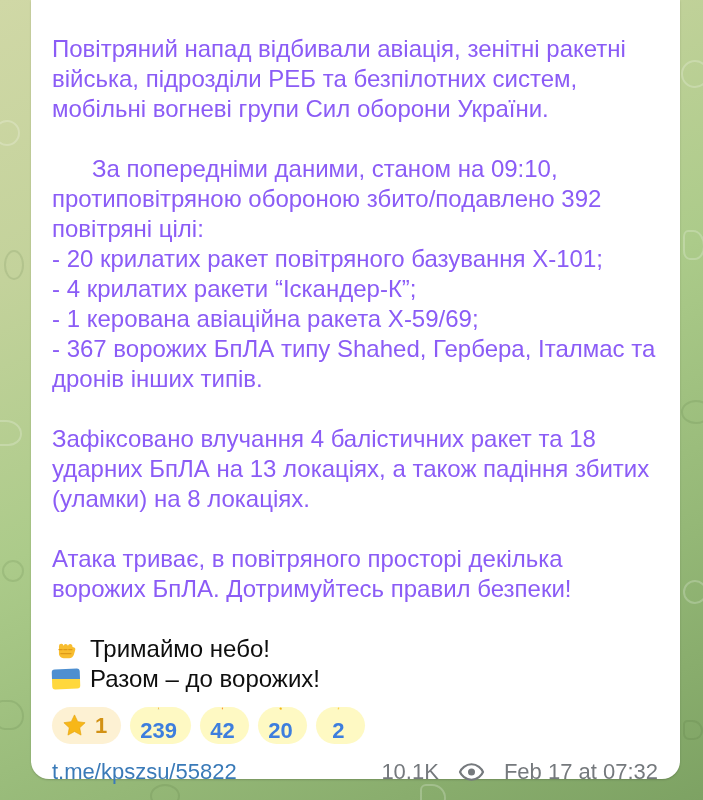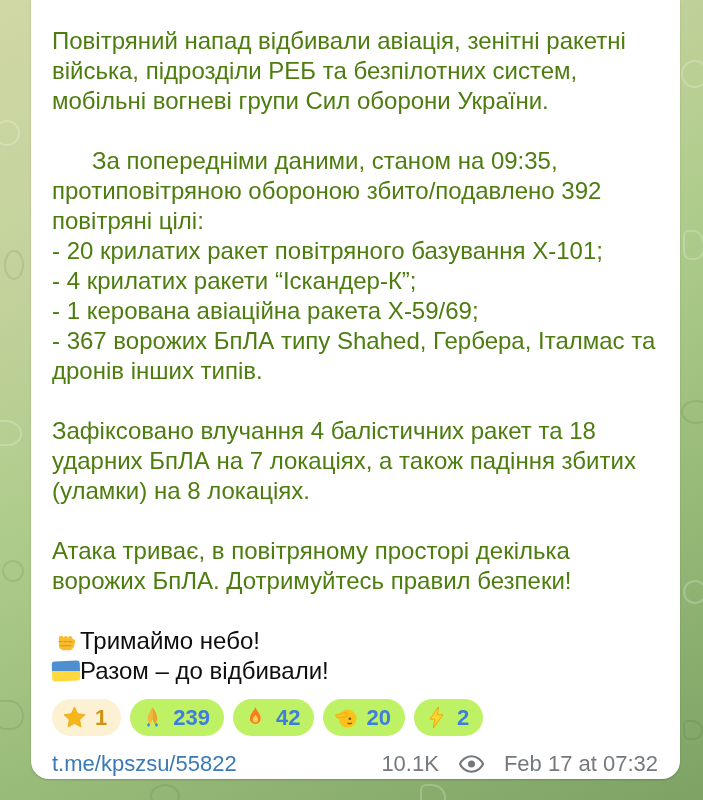--- a/index.html
+++ b/index.html
@@ -25,29 +25,29 @@
     position: absolute;
     left: 31px; top: 0;
     width: 649px; height: 779px;
     background: #ffffff;
     border-radius: 0 0 18px 18px;
     box-shadow: 0 1px 2px rgba(0,0,0,0.18);
     padding: 26px 22px 0 21px;
   }
 
   .msg-text p {
-    margin: 0 0 30px 0;
+    margin: 8px 0 30px 0;
     font-size: 24px;
     line-height: 30px;
-    color: #4d7c0f;
+    color: #8b5cf6;
     white-space: pre-wrap;
   }
   .slogan {
     height: 30px;
-    display: flex; align-items: center; 
+    display: flex; align-items: center; gap: 10px;
     font-size: 24px; line-height: 30px; color: #0e0e0e;
   }
   .slogan .icn { width: 28px; height: 26px; display: inline-flex; align-items: center; justify-content: center; }
   .flag-uk {
     width: 29px; height: 20px; border-radius: 3px;
     background: linear-gradient(to bottom, #4e8fd0 0 50%, #ffd83d 50% 100%);
     transform: rotate(-2deg);
   }
 
   .reactions {
@@ -55,21 +55,21 @@
     margin-top: 13px;
   }
   .badge {
     display: inline-flex; align-items: center; gap: 8px;
     height: 37px; padding: 0 14px 0 10px;
     border: none; border-radius: 19px;
     font-family: "Liberation Sans", sans-serif;
     font-size: 22px; font-weight: 600;
     cursor: pointer;
   }
-  .badge.blue { background: #bef264; color: #3d7ede; }
+  .badge.blue { background: #fef9c3; color: #3d7ede; flex-direction: column; }
   .badge.gold { background: #fdf1d3; color: #d29114; }
   .badge svg { width: 25px; height: 25px; }
 
   .footer {
     display: flex; justify-content: space-between; align-items: flex-start;
     margin-top: 15px;
     font-size: 22px;
   }
   .post-link { color: #3a7ab8; text-decoration: none; }
   .meta { display: flex; align-items: center; gap: 19px; color: #75797d; }
@@ -89,43 +89,43 @@
   <i class="dk" style="right:-8px; top:400px; width:30px; height:24px;"></i>
   <i style="right:-4px; top:580px; width:24px; height:24px;"></i>
   <i class="dk sq" style="right:0px; top:720px; width:20px; height:20px;"></i>
   <i class="dk" style="left:150px; bottom:-8px; width:30px; height:24px;"></i>
   <i class="sq" style="left:420px; bottom:-10px; width:26px; height:26px;"></i>
 </div>
 
 <div class="bubble">
   <div class="msg-text">
     <p>Повітряний напад відбивали авіація, зенітні ракетні війська, підрозділи РЕБ та безпілотних систем, мобільні вогневі групи Сил оборони України.</p>
-    <p>      За попередніми даними, станом на 09:35, протиповітряною обороною збито/подавлено 392 повітряні цілі:
+    <p>      За попередніми даними, станом на 09:10, протиповітряною обороною збито/подавлено 392 повітряні цілі:
 - 20 крилатих ракет повітряного базування Х-101;
 - 4 крилатих ракети “Іскандер-К”;
 - 1 керована авіаційна ракета Х-59/69;
 - 367 ворожих БпЛА типу Shahed, Гербера, Італмас та дронів інших типів.</p>
-    <p>Зафіксовано влучання 4 балістичних ракет та 18 ударних БпЛА на 7 локаціях, а також падіння збитих (уламки) на 8 локаціях.</p>
-    <p>Атака триває, в повітряному просторі декілька ворожих БпЛА. Дотримуйтесь правил безпеки!</p>
+    <p>Зафіксовано влучання 4 балістичних ракет та 18 ударних БпЛА на 13 локаціях, а також падіння збитих (уламки) на 8 локаціях.</p>
+    <p>Атака триває, в повітряного просторі декілька ворожих БпЛА. Дотримуйтесь правил безпеки!</p>
 
     <div class="slogan">
       <span class="icn">
         <svg viewBox="0 0 24 24" width="26" height="26">
           <path d="M5.5 9.5a2.1 2.1 0 0 1 4.2-.4 2.1 2.1 0 0 1 4.1 0 2.1 2.1 0 0 1 4.1 0l.1 1 1.6.6c.9.4 1.2 1.3.9 2.2l-1.2 4.2c-.6 2-2.3 3.4-4.4 3.4H9.8c-2.4 0-4.3-1.9-4.3-4.3z" fill="#f8bd2f"></path>
           <path d="M5.5 12.5h3M10 12.5h3M14.5 12.5h3" stroke="#de9a18" stroke-width="1.1" fill="none" stroke-linecap="round"></path>
           <path d="M7.2 16.2h9.4" stroke="#de9a18" stroke-width="1.1" fill="none" stroke-linecap="round"></path>
         </svg>
       </span>
       <span>Тримаймо небо!</span>
     </div>
     <div class="slogan">
       <span class="icn">
           <span class="flag-uk"></span>
         </span>
-      <span>Разом – до відбивали!</span>
+      <span>Разом – до ворожих!</span>
     </div>
   </div>
 
   <div class="reactions">
     <button class="badge gold">
       <svg viewBox="0 0 24 24">
         <path d="M12 1.8l3.1 6.5 7.1 1-5.2 4.9 1.3 7-6.3-3.4-6.3 3.4 1.3-7L1.8 9.3l7.1-1z" fill="#f7b718" stroke="#e3a106" stroke-width="0.6"></path>
       </svg>
       <span>1</span>
     </button>

